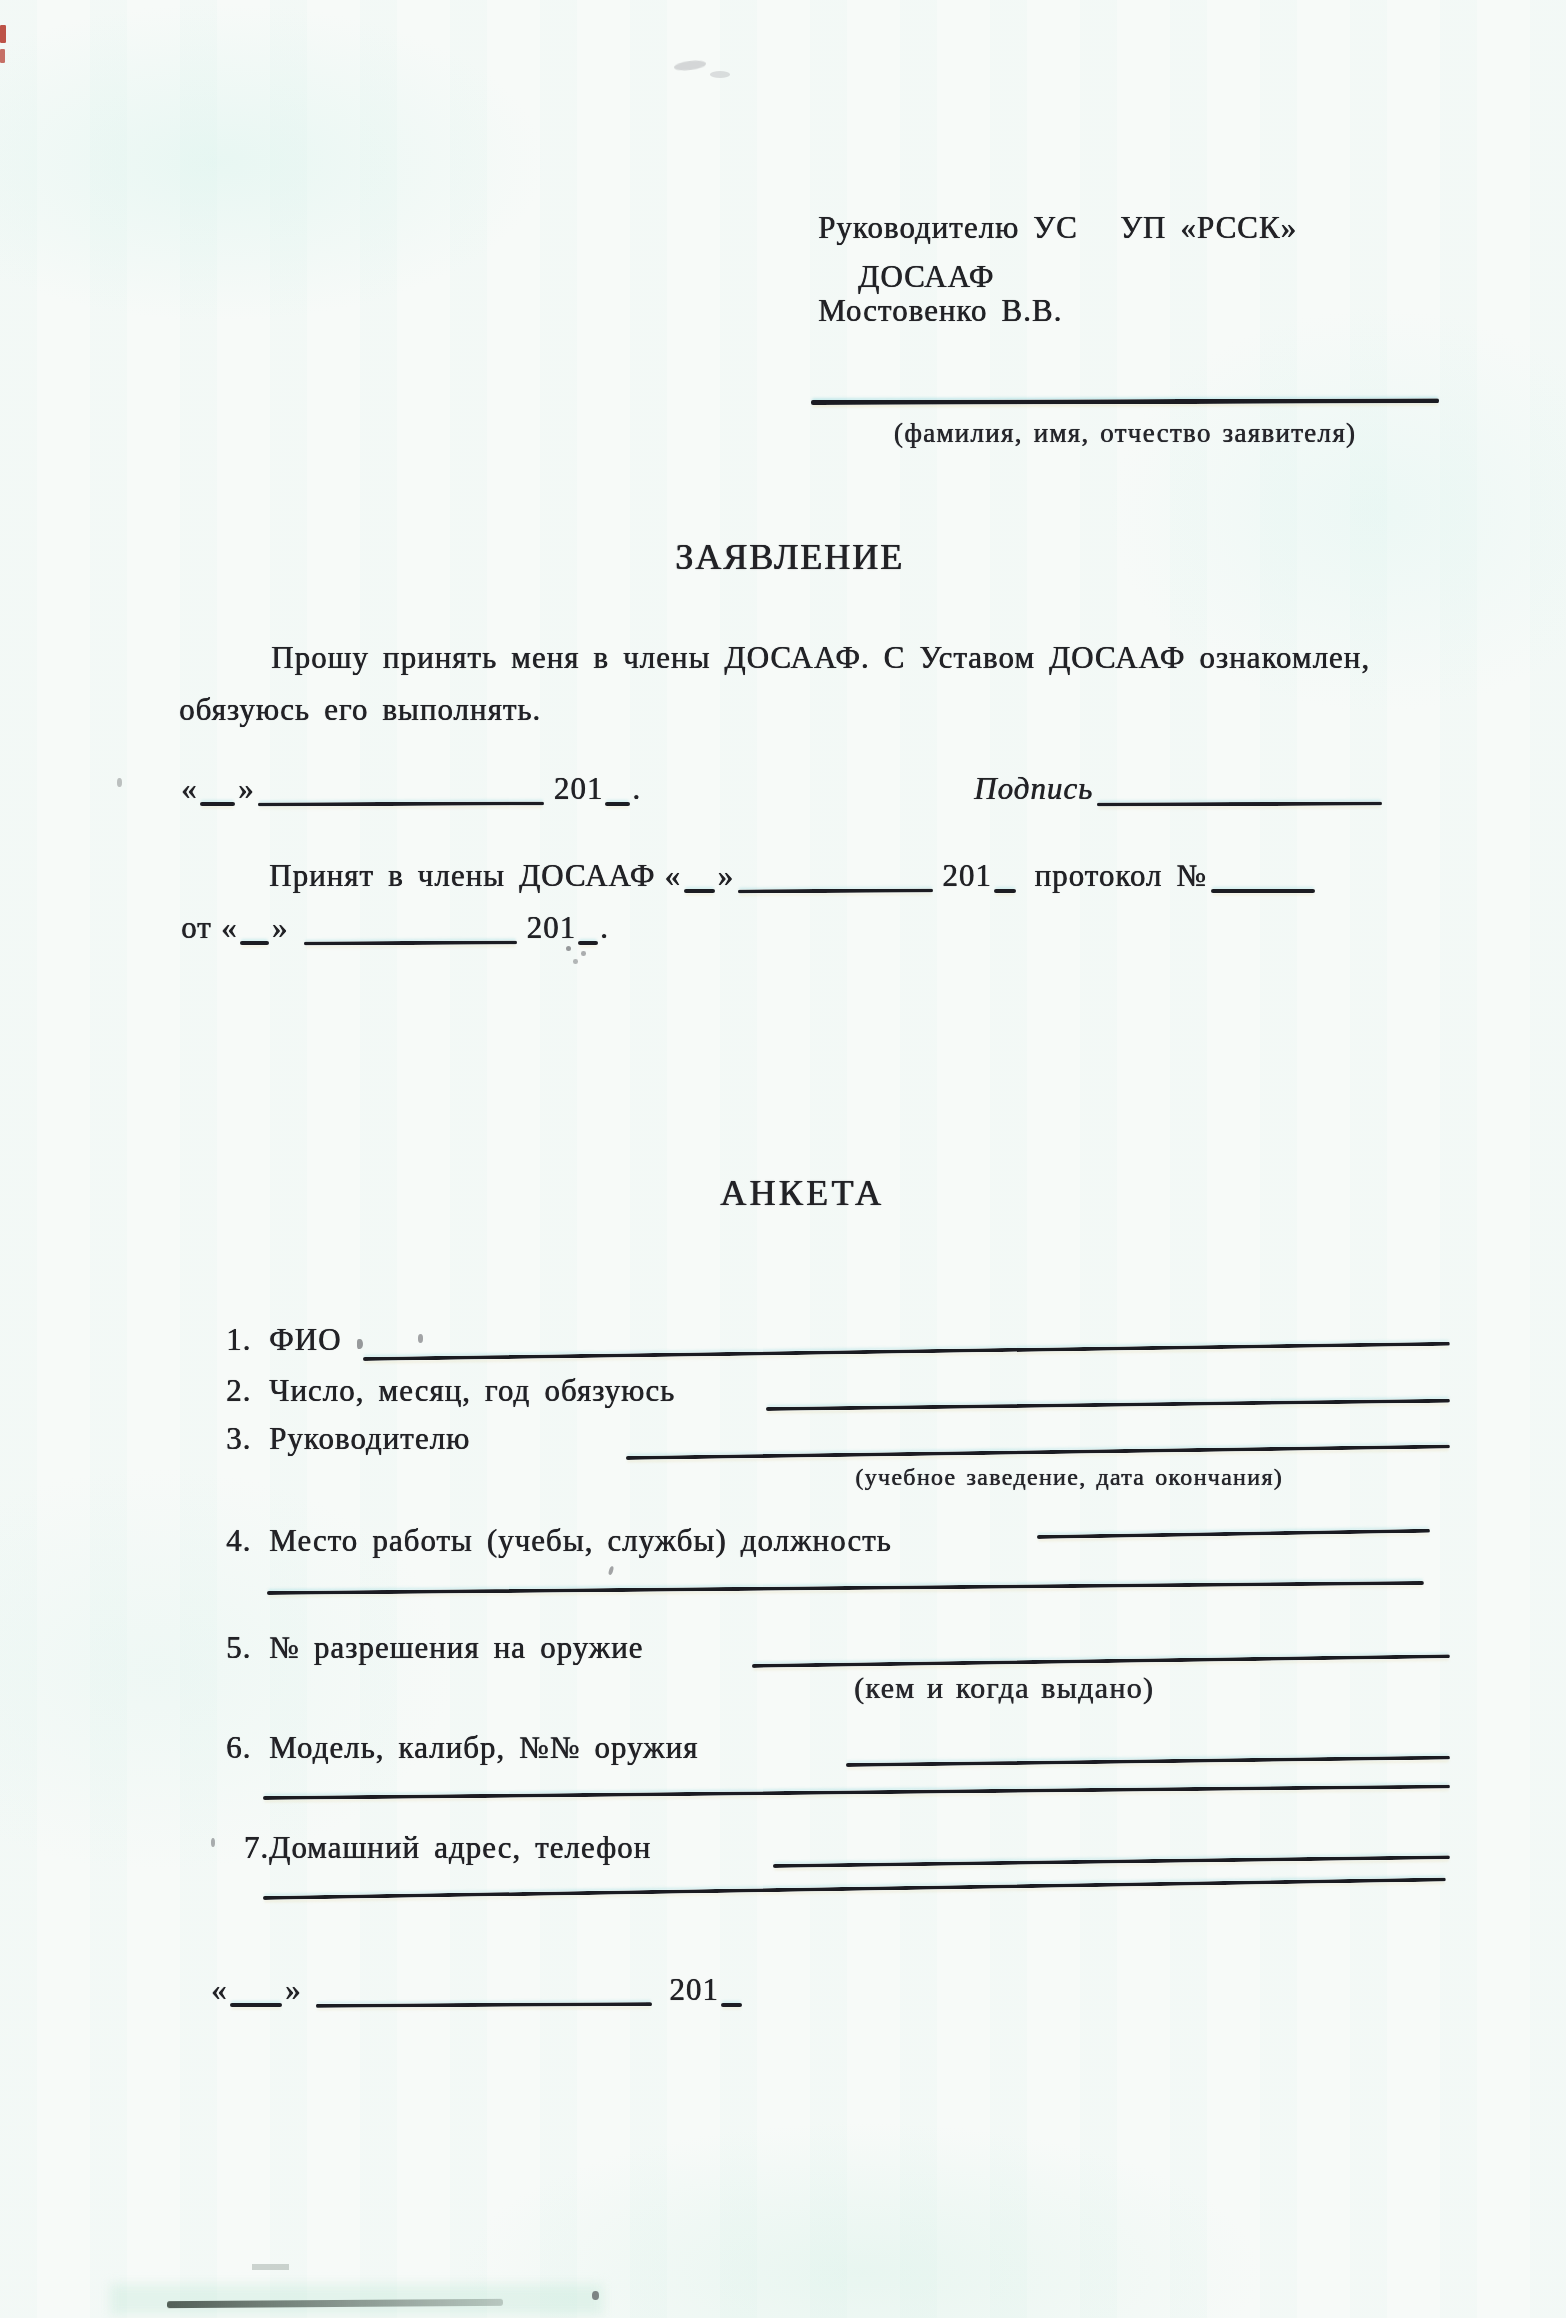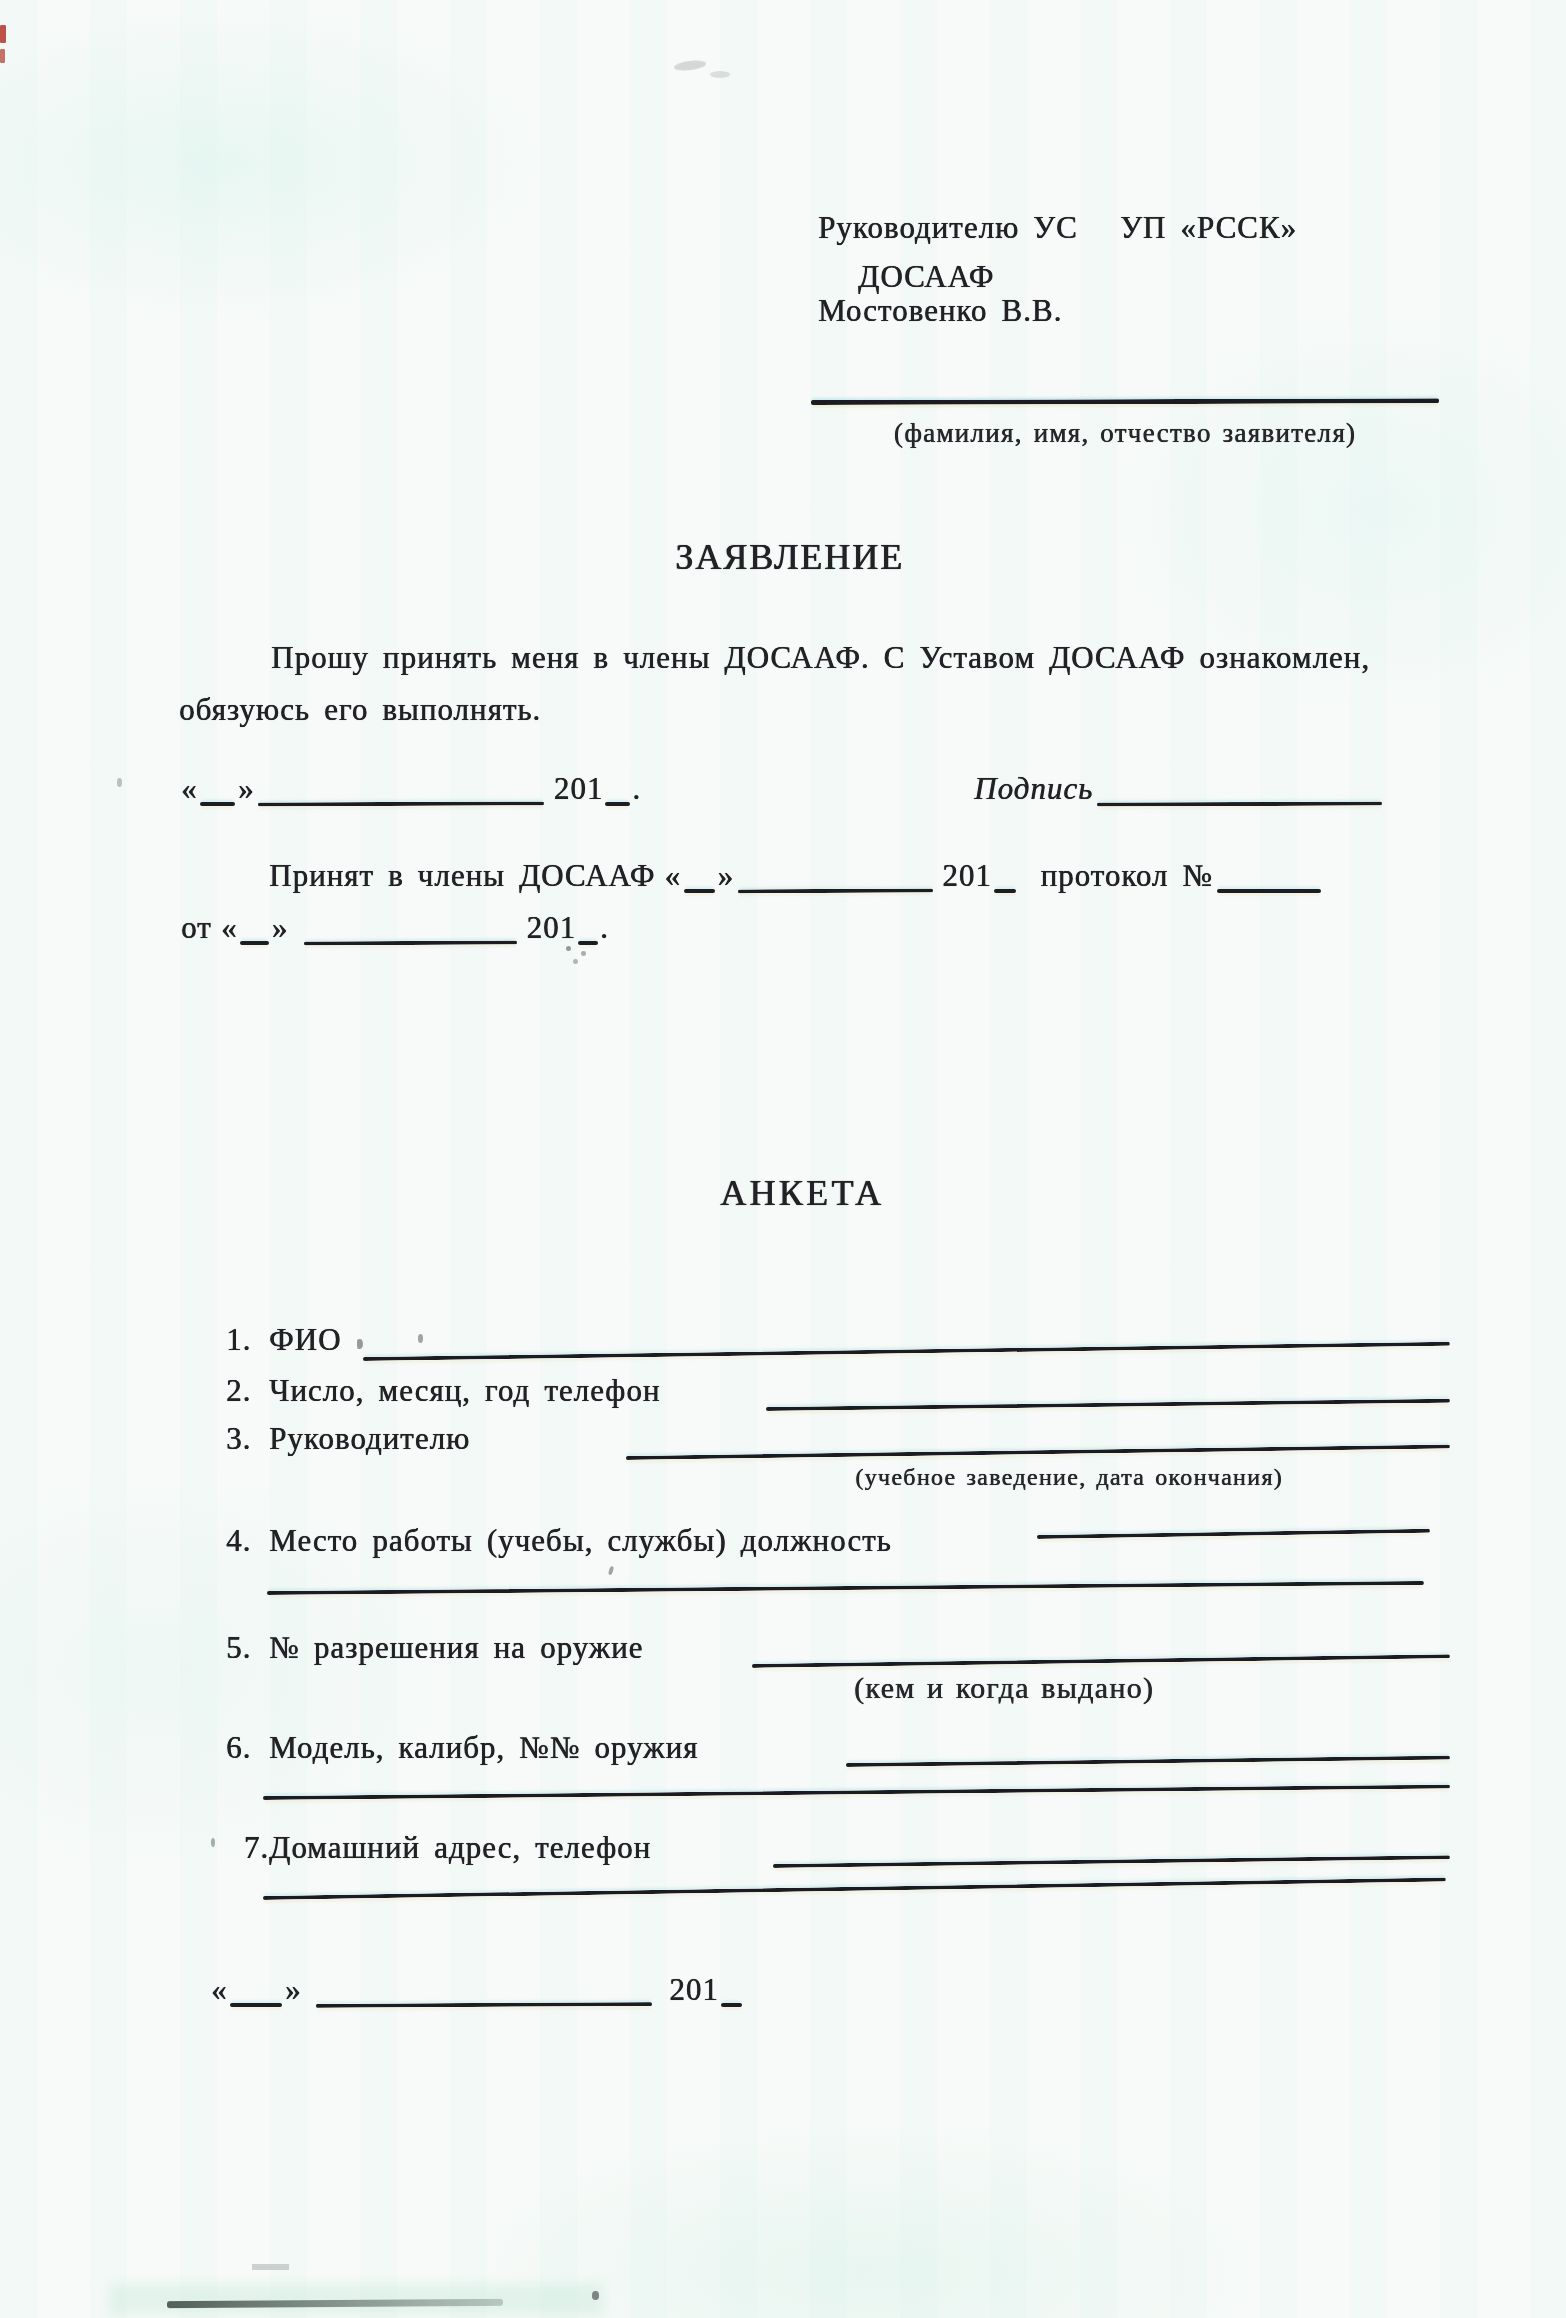--- a/index.html
+++ b/index.html
@@ -28,21 +28,21 @@
   }
   .pre{white-space:pre;}
   .caption{font-size:27px;letter-spacing:1.3px;word-spacing:2.7px;color:#26262b;}
   .title{font-size:36px;letter-spacing:2px;text-shadow:0.7px 0 currentColor,0 0 1.3px rgba(22,22,34,.45);}
   .row{
     position:absolute;white-space:nowrap;
     font-size:31px;line-height:1.12;letter-spacing:1px;word-spacing:5.3px;
     text-shadow:0.5px 0 currentColor, 0 0 1.1px rgba(22,22,34,.4);
   }
   .row .gap{margin-right:9.3px;}
-  .row .gapl{margin-left:22px;}
+  .row .gapl{margin-left:16px;}
   .row .yr{margin-left:5.3px;}
   .num{display:inline-block;min-width:43px;}
   .rule{
     display:inline-block;height:0;border-bottom:4px solid #1c1c22;
     vertical-align:-7.3px;margin:0 4px;border-radius:2px;
     box-shadow:0 -2.7px 2.7px -1.3px rgba(112,206,216,.45), 0 3.3px 2.7px -1.3px rgba(226,211,152,.40);
   }
   .fline{
     position:absolute;height:0;border-top:4px solid #1b1b21;border-radius:2px;
     transform-origin:left center;
@@ -99,21 +99,21 @@
   </div>
 
   <div class="txt title" style="left:720px;top:1173px;letter-spacing:3.3px;">АНКЕТА</div>
 
   <div class="row" style="left:226px;top:1323px;">
     <span class="num">1.</span><span>ФИО</span>
   </div>
   <div class="fline" style="left:363px;top:1357px;width:1087px;transform:rotate(-.8deg);"></div>
 
   <div class="row" style="left:226px;top:1374px;">
-    <span class="num">2.</span><span>Число, месяц, год телефон</span>
+    <span class="num">2.</span><span>Число, месяц, год обязуюсь</span>
   </div>
   <div class="fline" style="left:766px;top:1407px;width:684px;transform:rotate(-.7deg);"></div>
 
   <div class="row" style="left:226px;top:1422px;">
     <span class="num">3.</span><span>Руководителю</span>
   </div>
   <div class="fline" style="left:626px;top:1456px;width:824px;transform:rotate(-.8deg);"></div>
   <div class="txt caption" style="left:766px;top:1464px;width:606px;text-align:center;font-size:24px;">(учебное заведение, дата окончания)</div>
 
   <div class="row" style="left:226px;top:1524px;">

